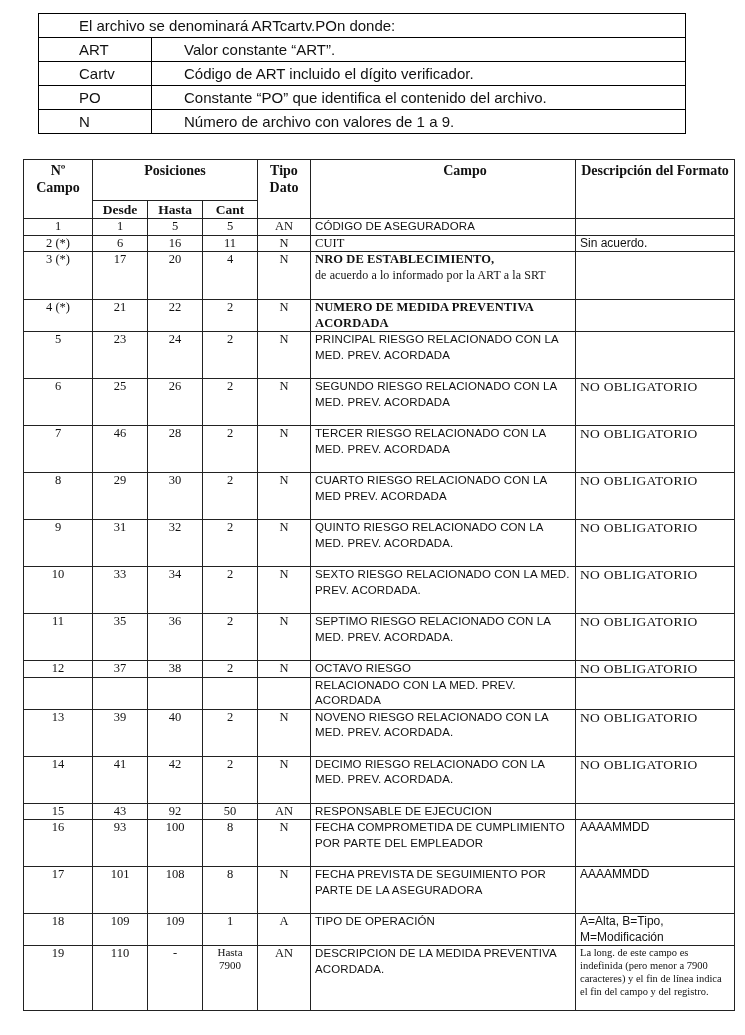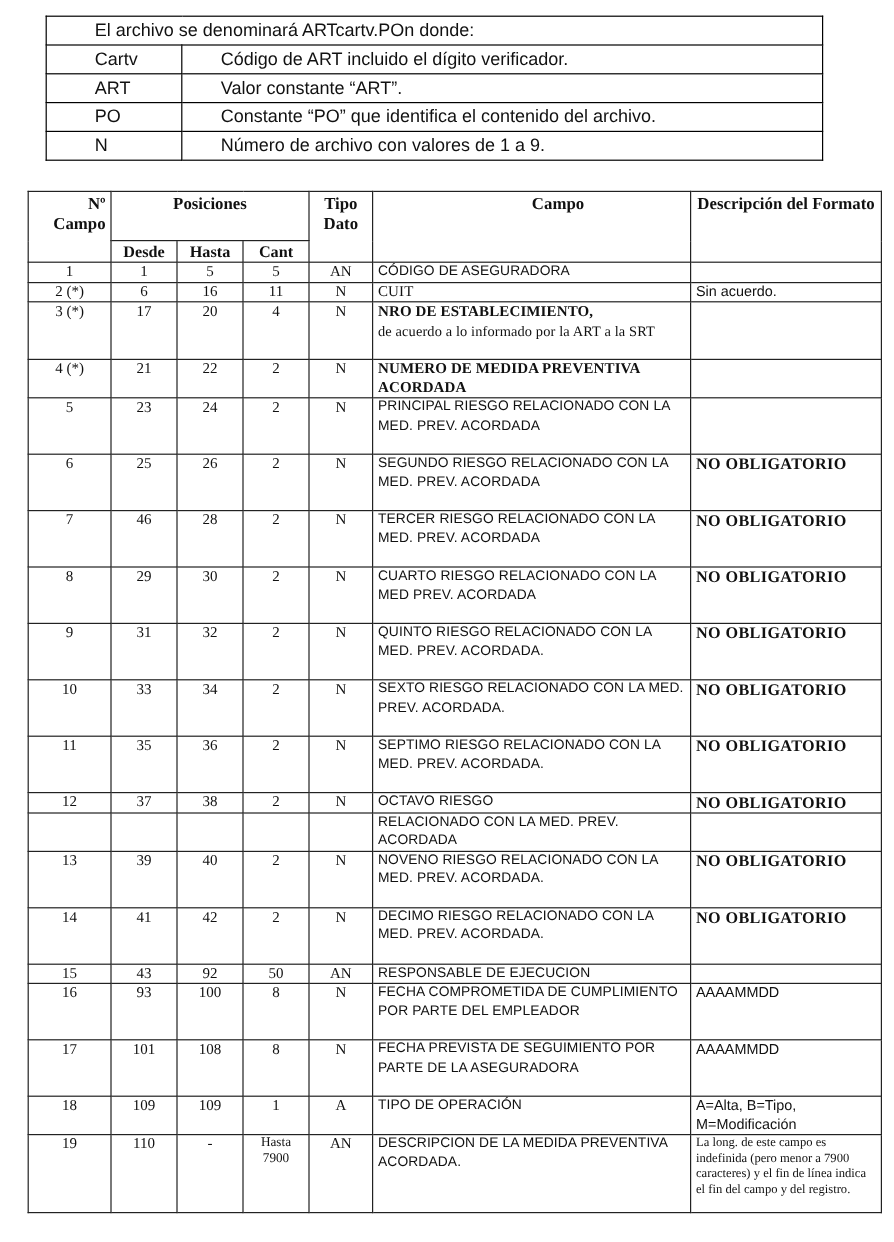--- a/index.html
+++ b/index.html
@@ -13,55 +13,55 @@
 
   .main { position:absolute; left:23px; top:159px; width:712px; border-collapse:collapse;
           font-family:"Liberation Serif", serif; font-size:12.5px; }
   .main th, .main td { border:1px solid #222; padding:0 4px; vertical-align:top; line-height:15.5px; }
   .main th { font-weight:bold; font-size:14px; line-height:17px; text-align:center; }
   .main th.sub { font-size:13.5px;margin-top:15px; }
   .main td.c { text-align:center; }
   .main td.campo { font-family:"Liberation Sans", sans-serif; font-size:11.5px; letter-spacing:0.1px; }
   .main td.campo b { font-family:"Liberation Serif", serif; font-size:12.5px; }
   .main td.desc { font-family:"Liberation Sans", sans-serif; font-size:12px; }
-  .main td.desc.bold { font-family:"Liberation Serif", serif; font-weight:bold; font-size:13.5px; letter-spacing:0.3px; }
+  .main td.desc.bold { font-family:"Liberation Serif", serif; font-weight:normal; font-size:13.5px; letter-spacing:0.3px; }
   .main td.desc.small { font-family:"Liberation Serif", serif; font-size:10.5px; line-height:13px; }
   .w1{width:60px}.w2{width:46px}.w3{width:46px}.w4{width:46px}.w5{width:44px}.w6{width:212px}
 </style>
 </head>
 <body>
 
 <table class="top">
   <tbody>
       <tr>
         <td colspan="2" class="full">El archivo se denominará ARTcartv.POn donde:</td>
       </tr>
   <tr>
+    <td class="k">ART</td>
+    <td class="v">Valor constante “ART”.</td>
+  </tr>
+  <tr>
     <td class="k">Cartv</td>
     <td class="v">Código de ART incluido el dígito verificador.</td>
-  </tr>
-  <tr>
-    <td class="k">ART</td>
-    <td class="v">Valor constante “ART”.</td>
   </tr>
   <tr>
     <td class="k">PO</td>
     <td class="v">Constante “PO” que identifica el contenido del archivo.</td>
   </tr>
   <tr>
     <td class="k">N</td>
     <td class="v">Número de archivo con valores de 1 a 9.</td>
   </tr>
 </tbody>
   </table>
 
 <table class="main">
   <thead>
     <tr>
-      <th rowspan="2" class="w1" style="vertical-align:top;padding-top:2px;text-align:right;">Nº Campo</th>
+      <th rowspan="2" class="w1" style="vertical-align:top;padding-top:2px;">Nº Campo</th>
       <th colspan="3" style="height:38px;vertical-align:top;padding-top:2px;">Posiciones</th>
       <th rowspan="2" class="w5" style="vertical-align:top;padding-top:2px;">Tipo Dato</th>
       <th rowspan="2" class="w6" style="vertical-align:top;padding-top:2px;padding-left:48px;">Campo</th>
       <th rowspan="2" style="vertical-align:top;padding-top:2px;">Descripción del Formato</th>
     </tr>
     <tr>
       <th class="sub w2">Desde</th>
       <th class="sub w3">Hasta</th>
       <th class="sub w4">Cant</th>
     </tr>

